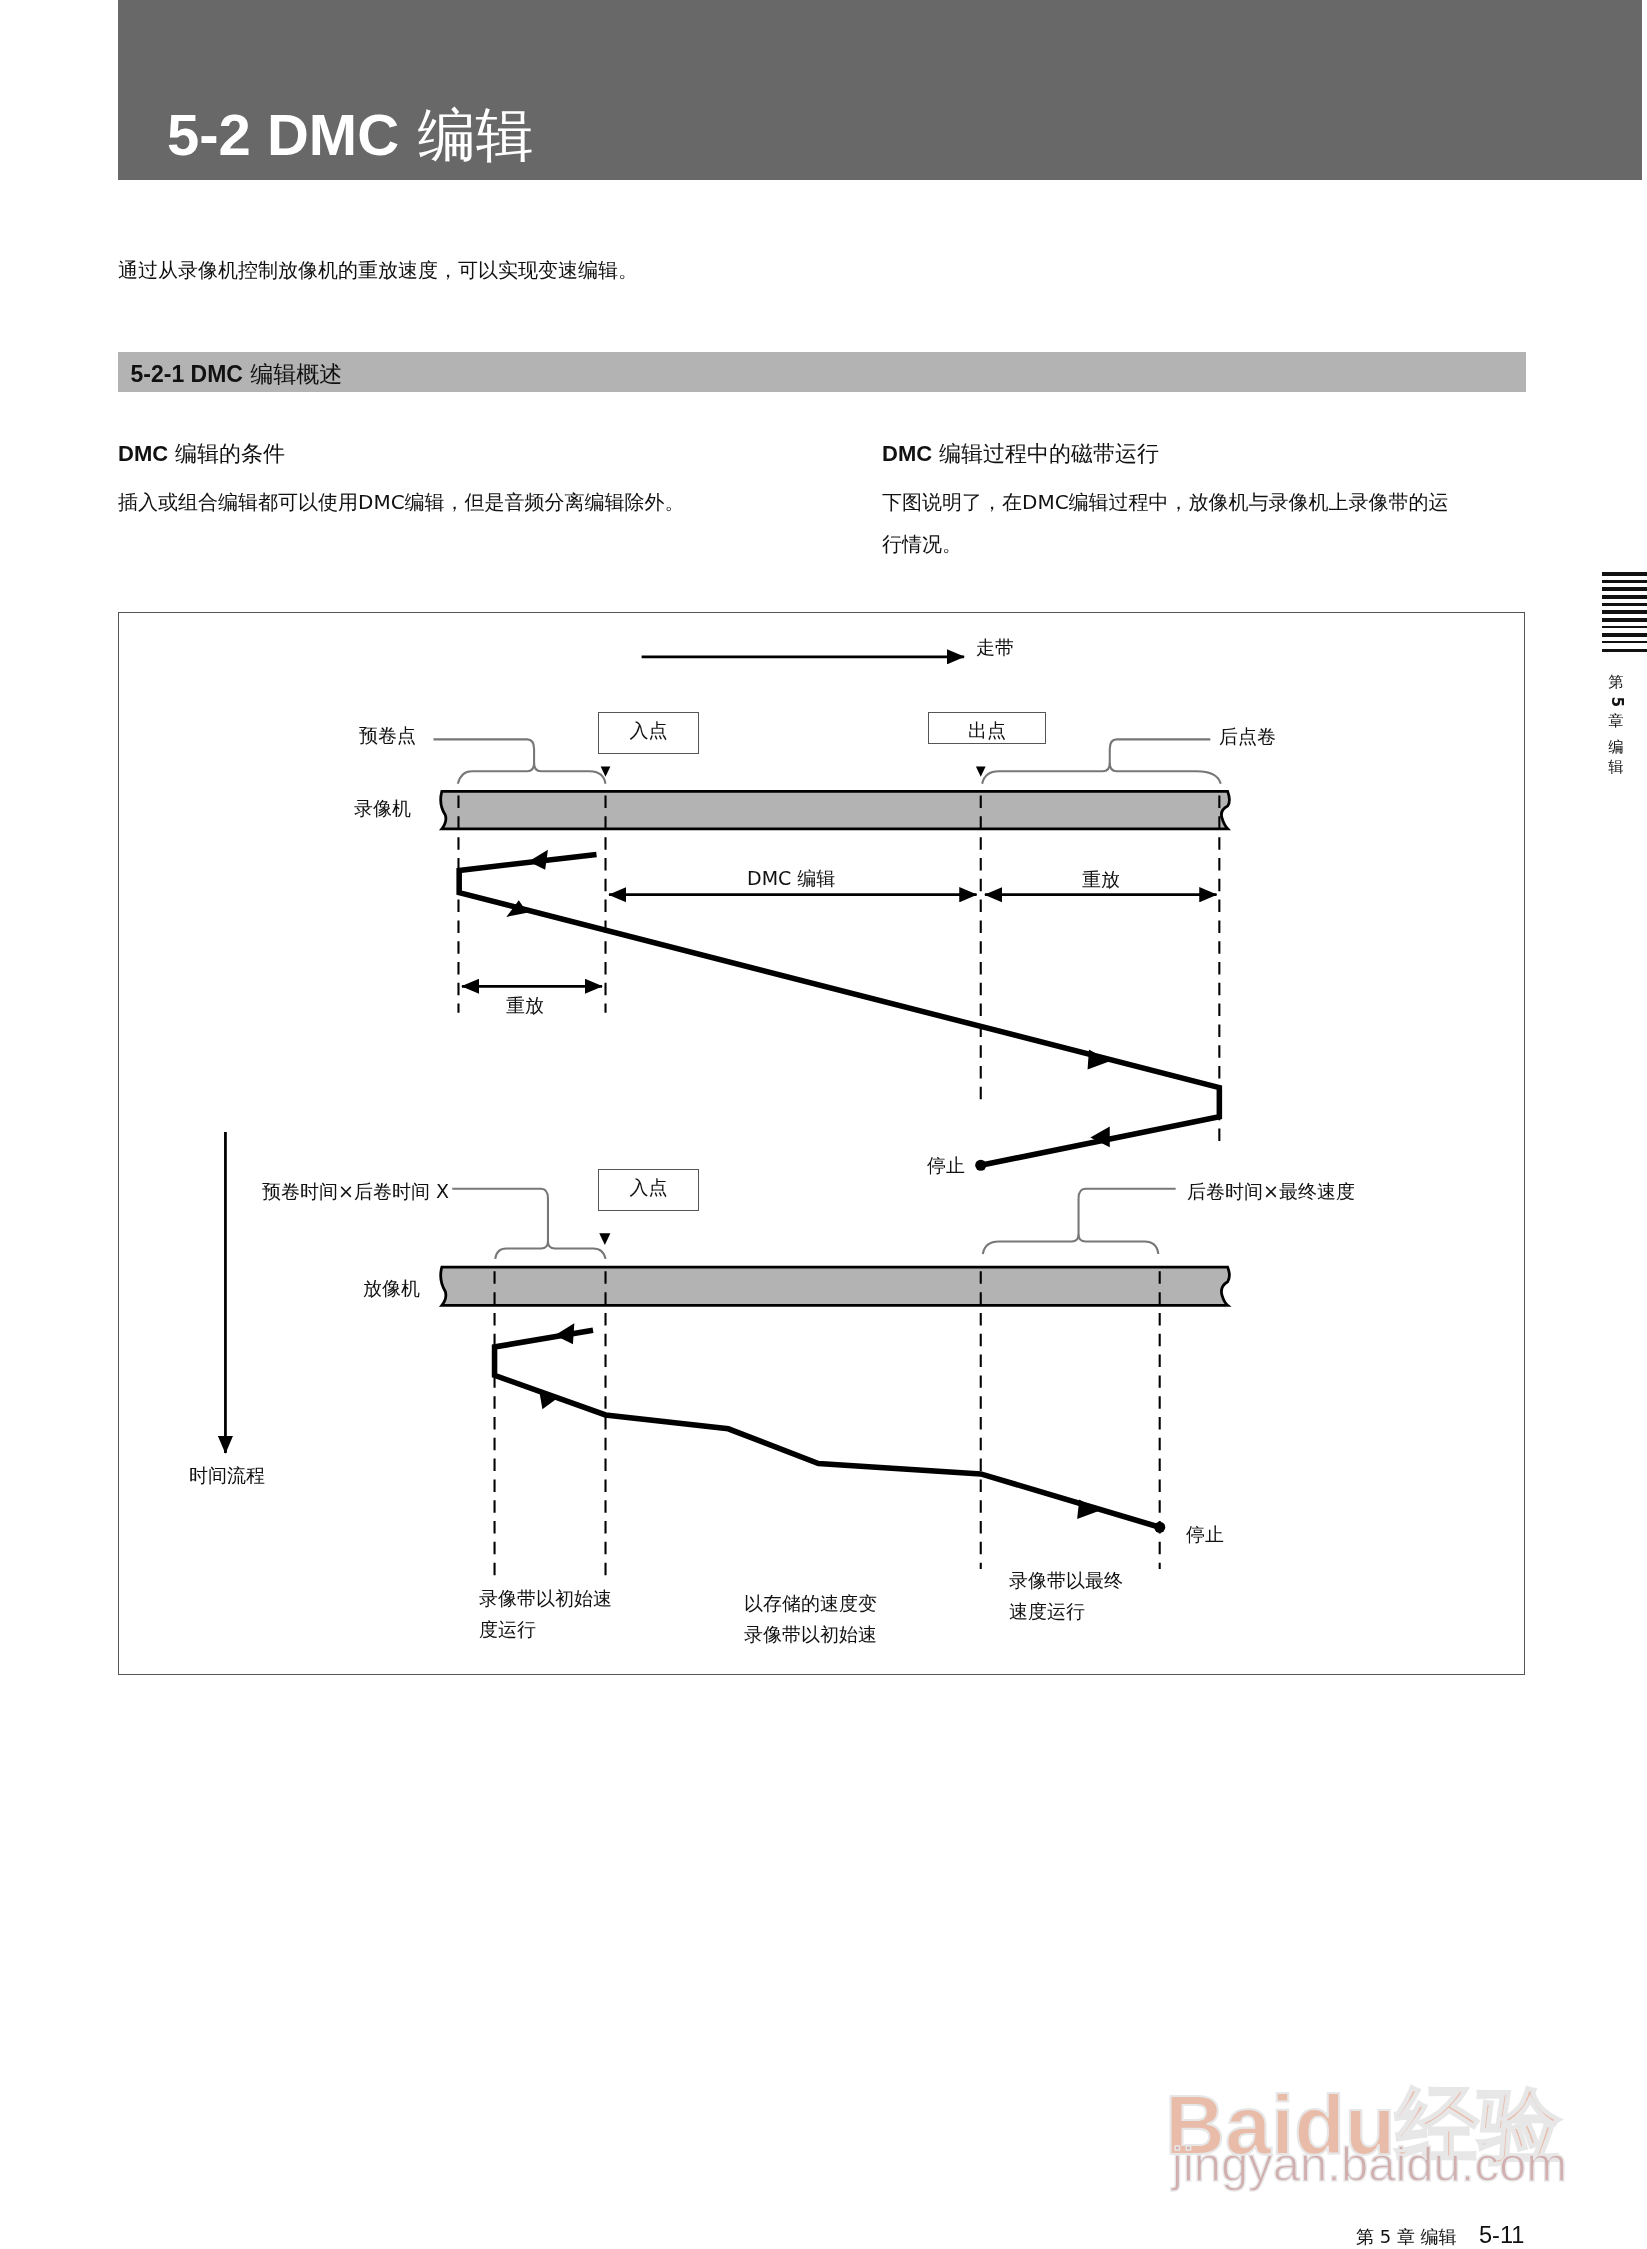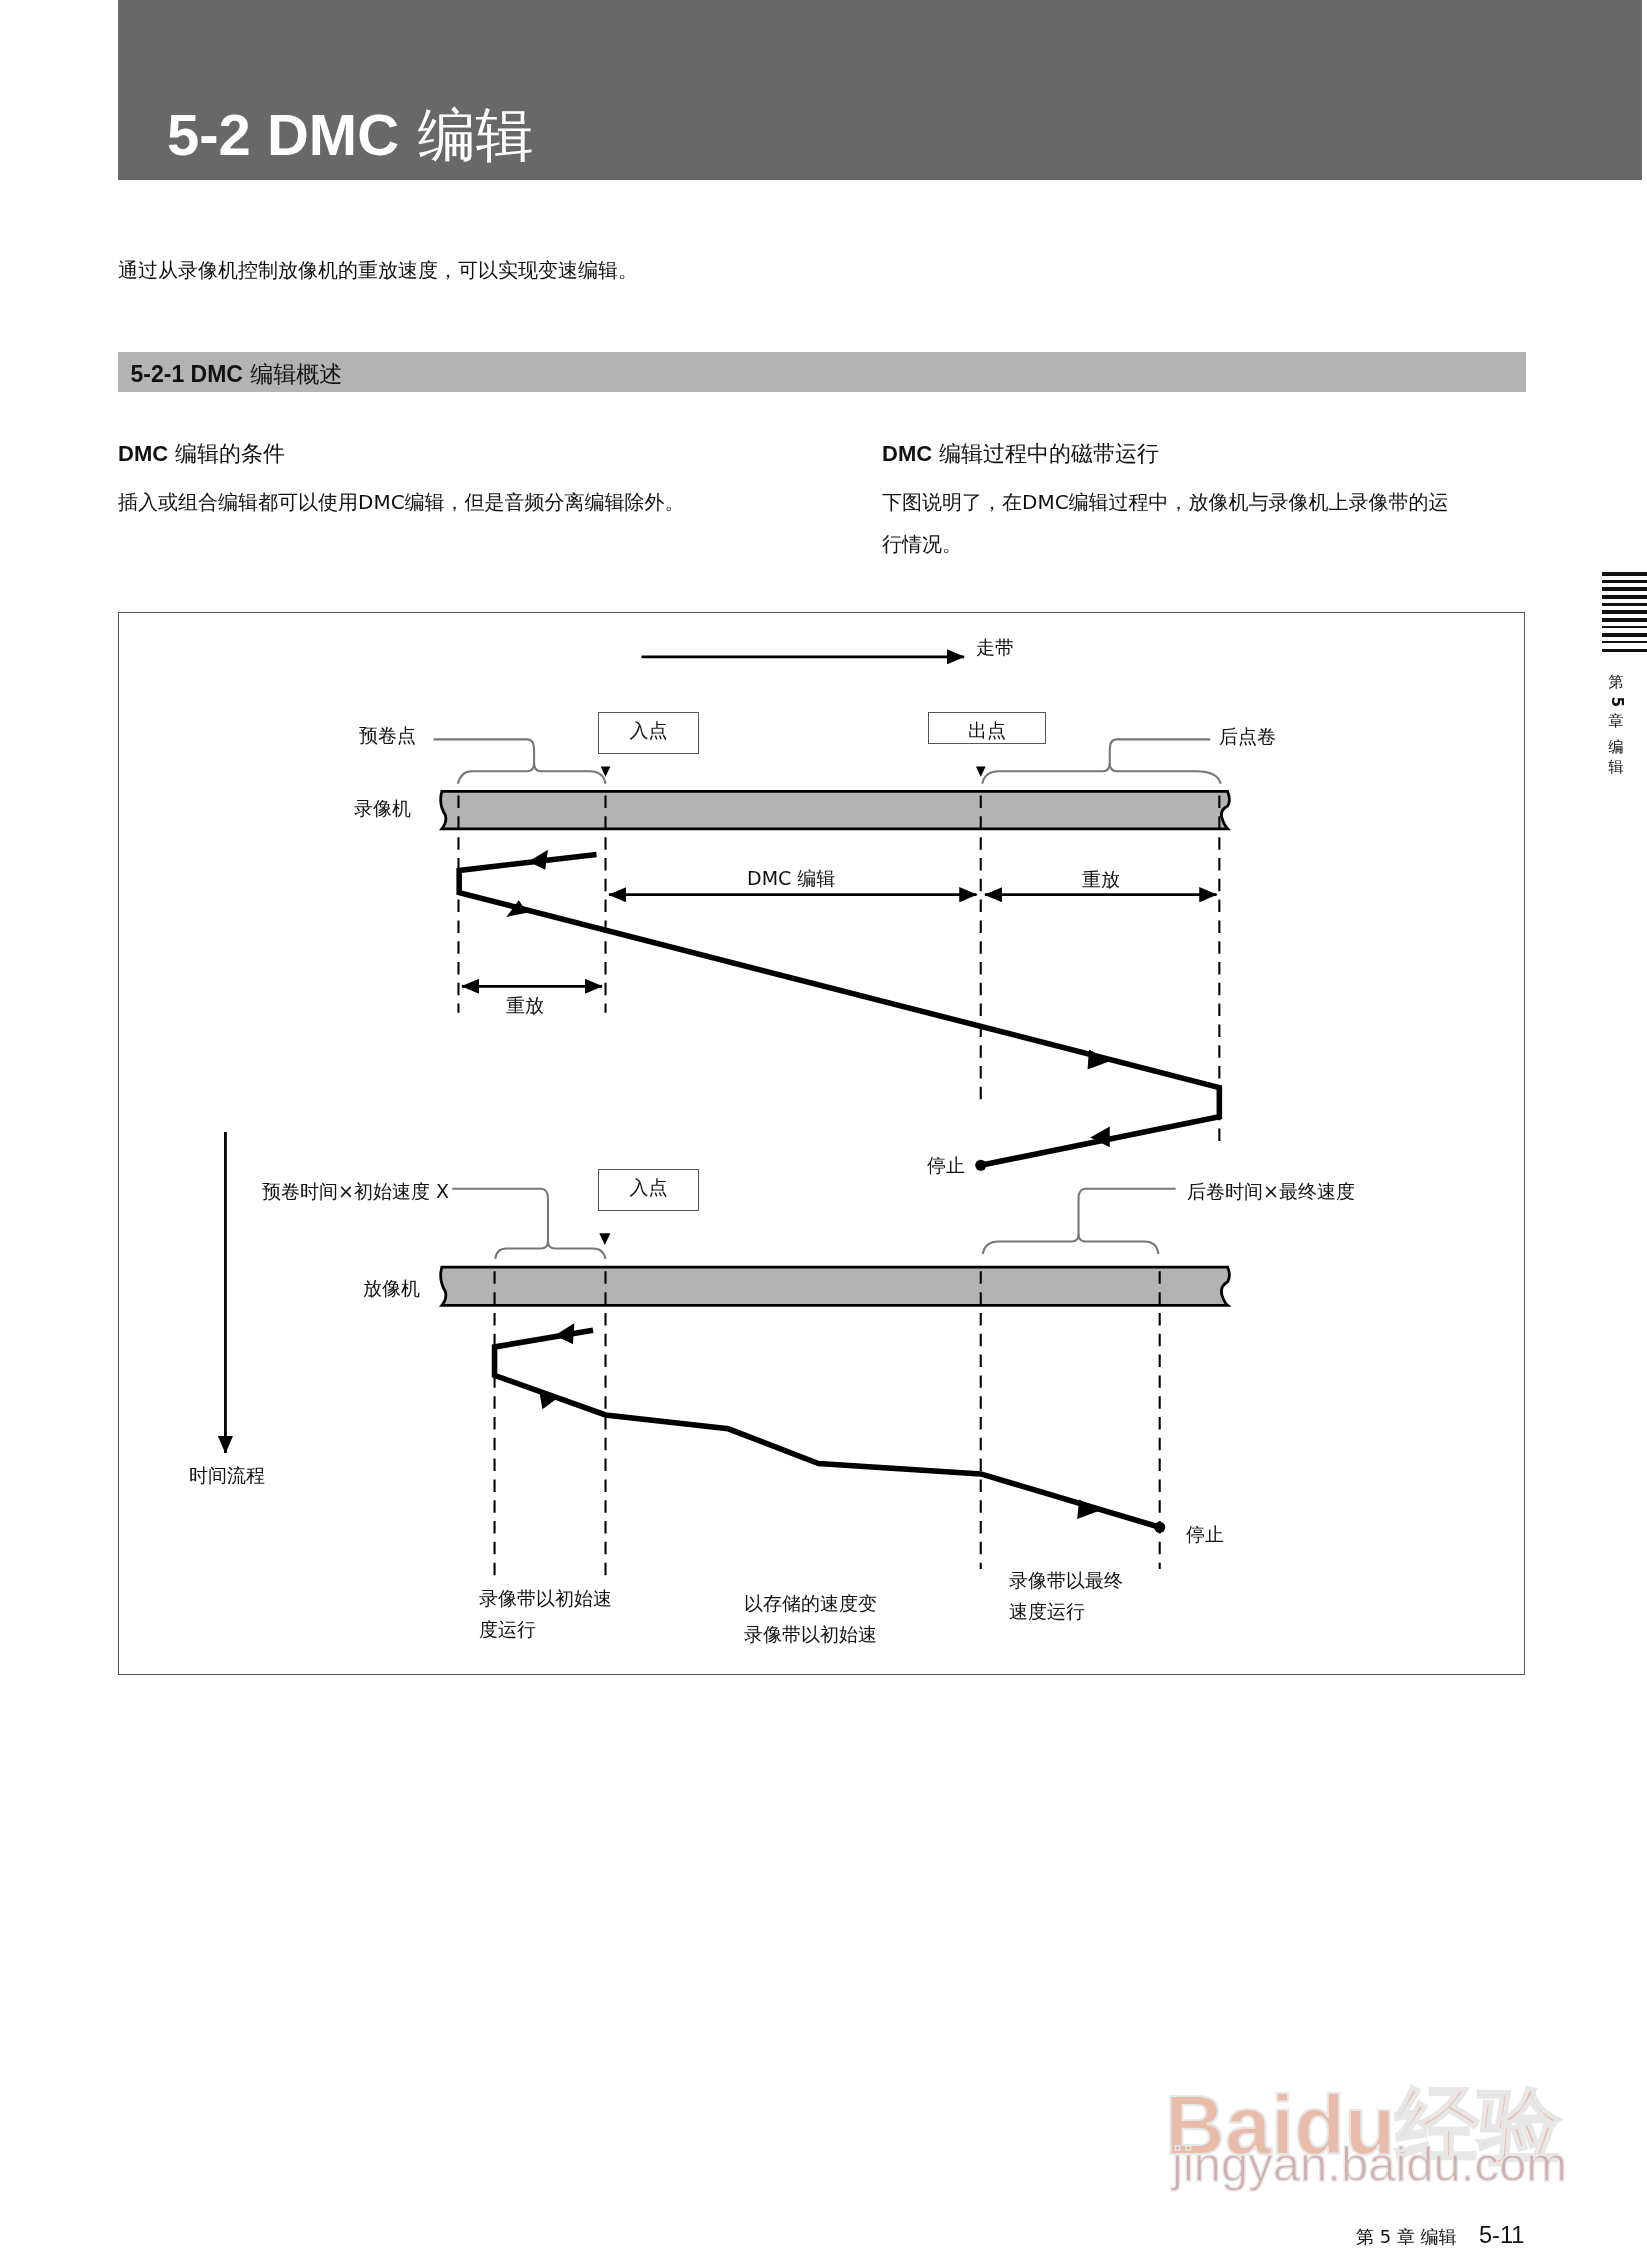--- a/index.html
+++ b/index.html
@@ -192,21 +192,21 @@
 <div class="dbox" style="left:928px; top:712px; width:118px; height:32px; line-height:35px;">
   <span>出点</span>
 </div>
 <div class="dlabel" style="left:1219px; top:724px;">后点卷</div>
 <div class="dlabel" style="left:354px; top:796px;">录像机</div>
 <div class="dlabel" style="left:739px; top:866px;margin-left:8px;">DMC 编辑</div>
 <div class="dlabel" style="left:1082px; top:867px;">重放</div>
 <div class="dlabel" style="left:506px; top:993px;">重放</div>
 <div class="dlabel" style="left:927px; top:1153px;">停止</div>
 
-<div class="dlabel" style="left:262px; top:1179px;">预卷时间×初始速度 X</div>
+<div class="dlabel" style="left:262px; top:1179px;">预卷时间×后卷时间 X</div>
 <div class="dbox" style="left:598px; top:1169px; width:101px; height:42px; line-height:35px;">
   <span>入点</span>
 </div>
 <div class="dlabel" style="left:1187px; top:1179px;">后卷时间×最终速度</div>
 <div class="dlabel" style="left:363px; top:1276px;">放像机</div>
 <div class="dlabel" style="left:189px; top:1463px;">时间流程</div>
 <div class="dlabel" style="left:1186px; top:1522px;">停止</div>
 
 <div class="dlabel" style="left:479px; top:1583px; line-height:30.5px;">
   <div>录像带以初始速</div>

